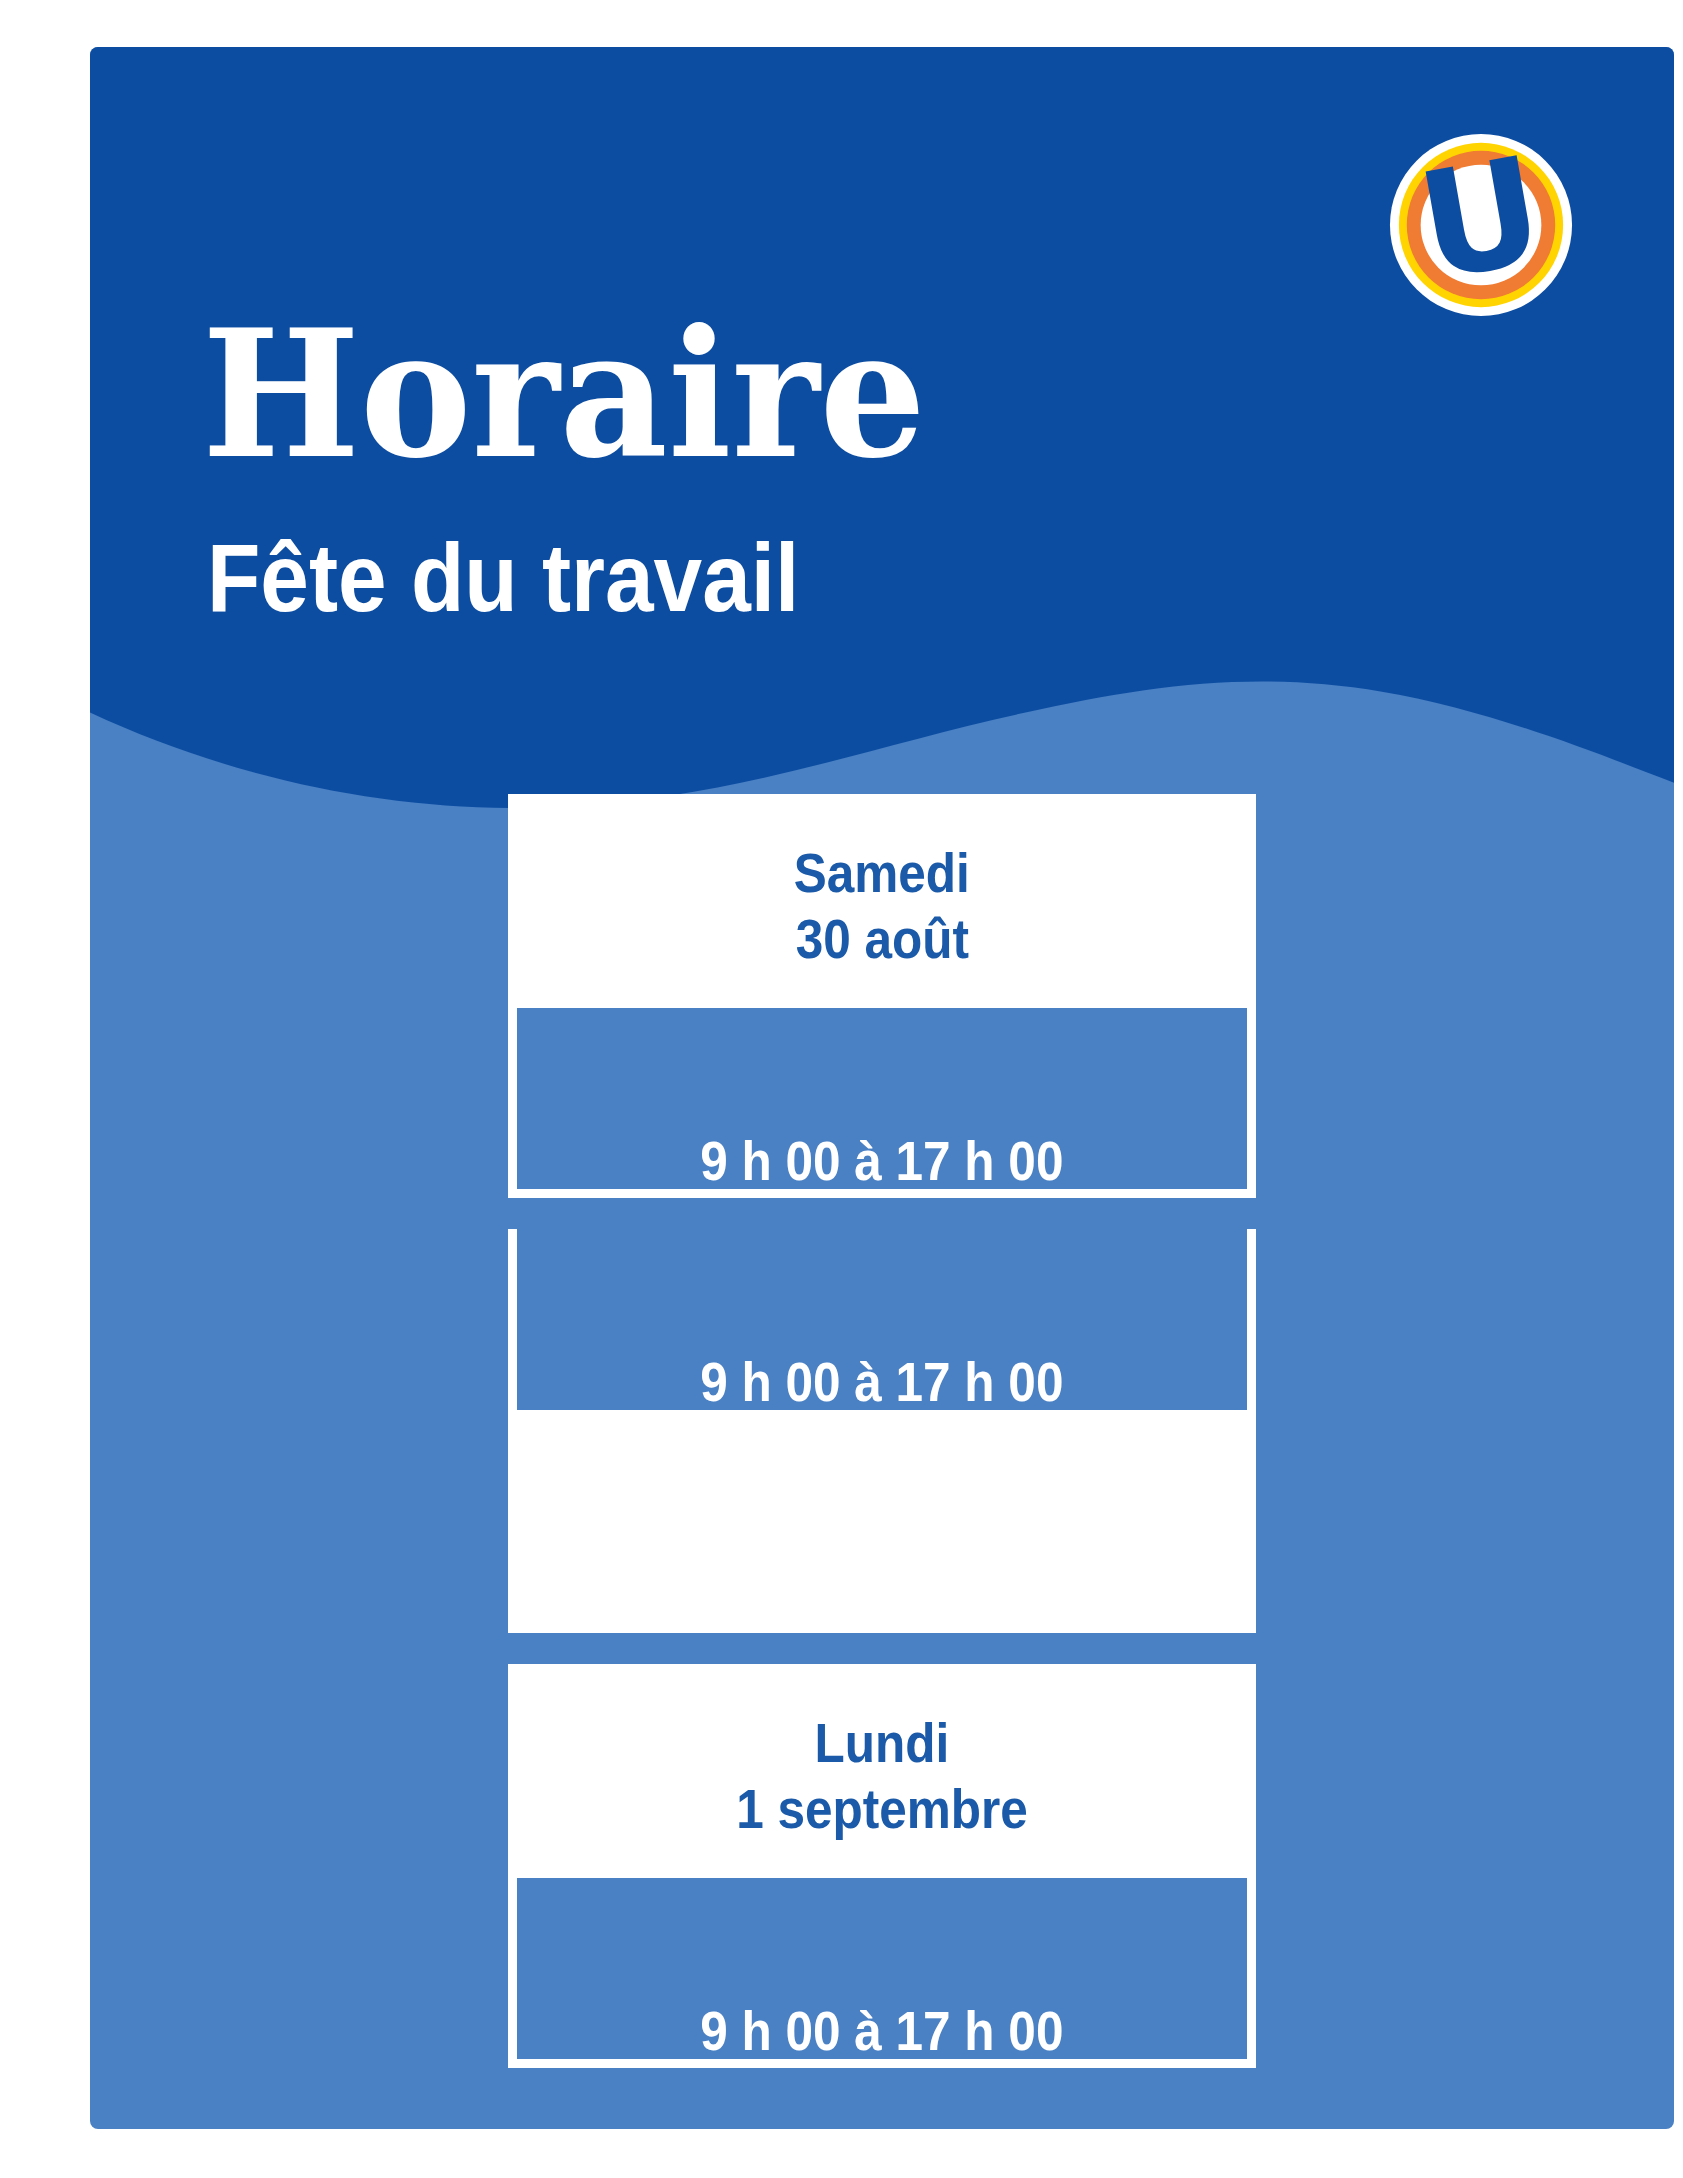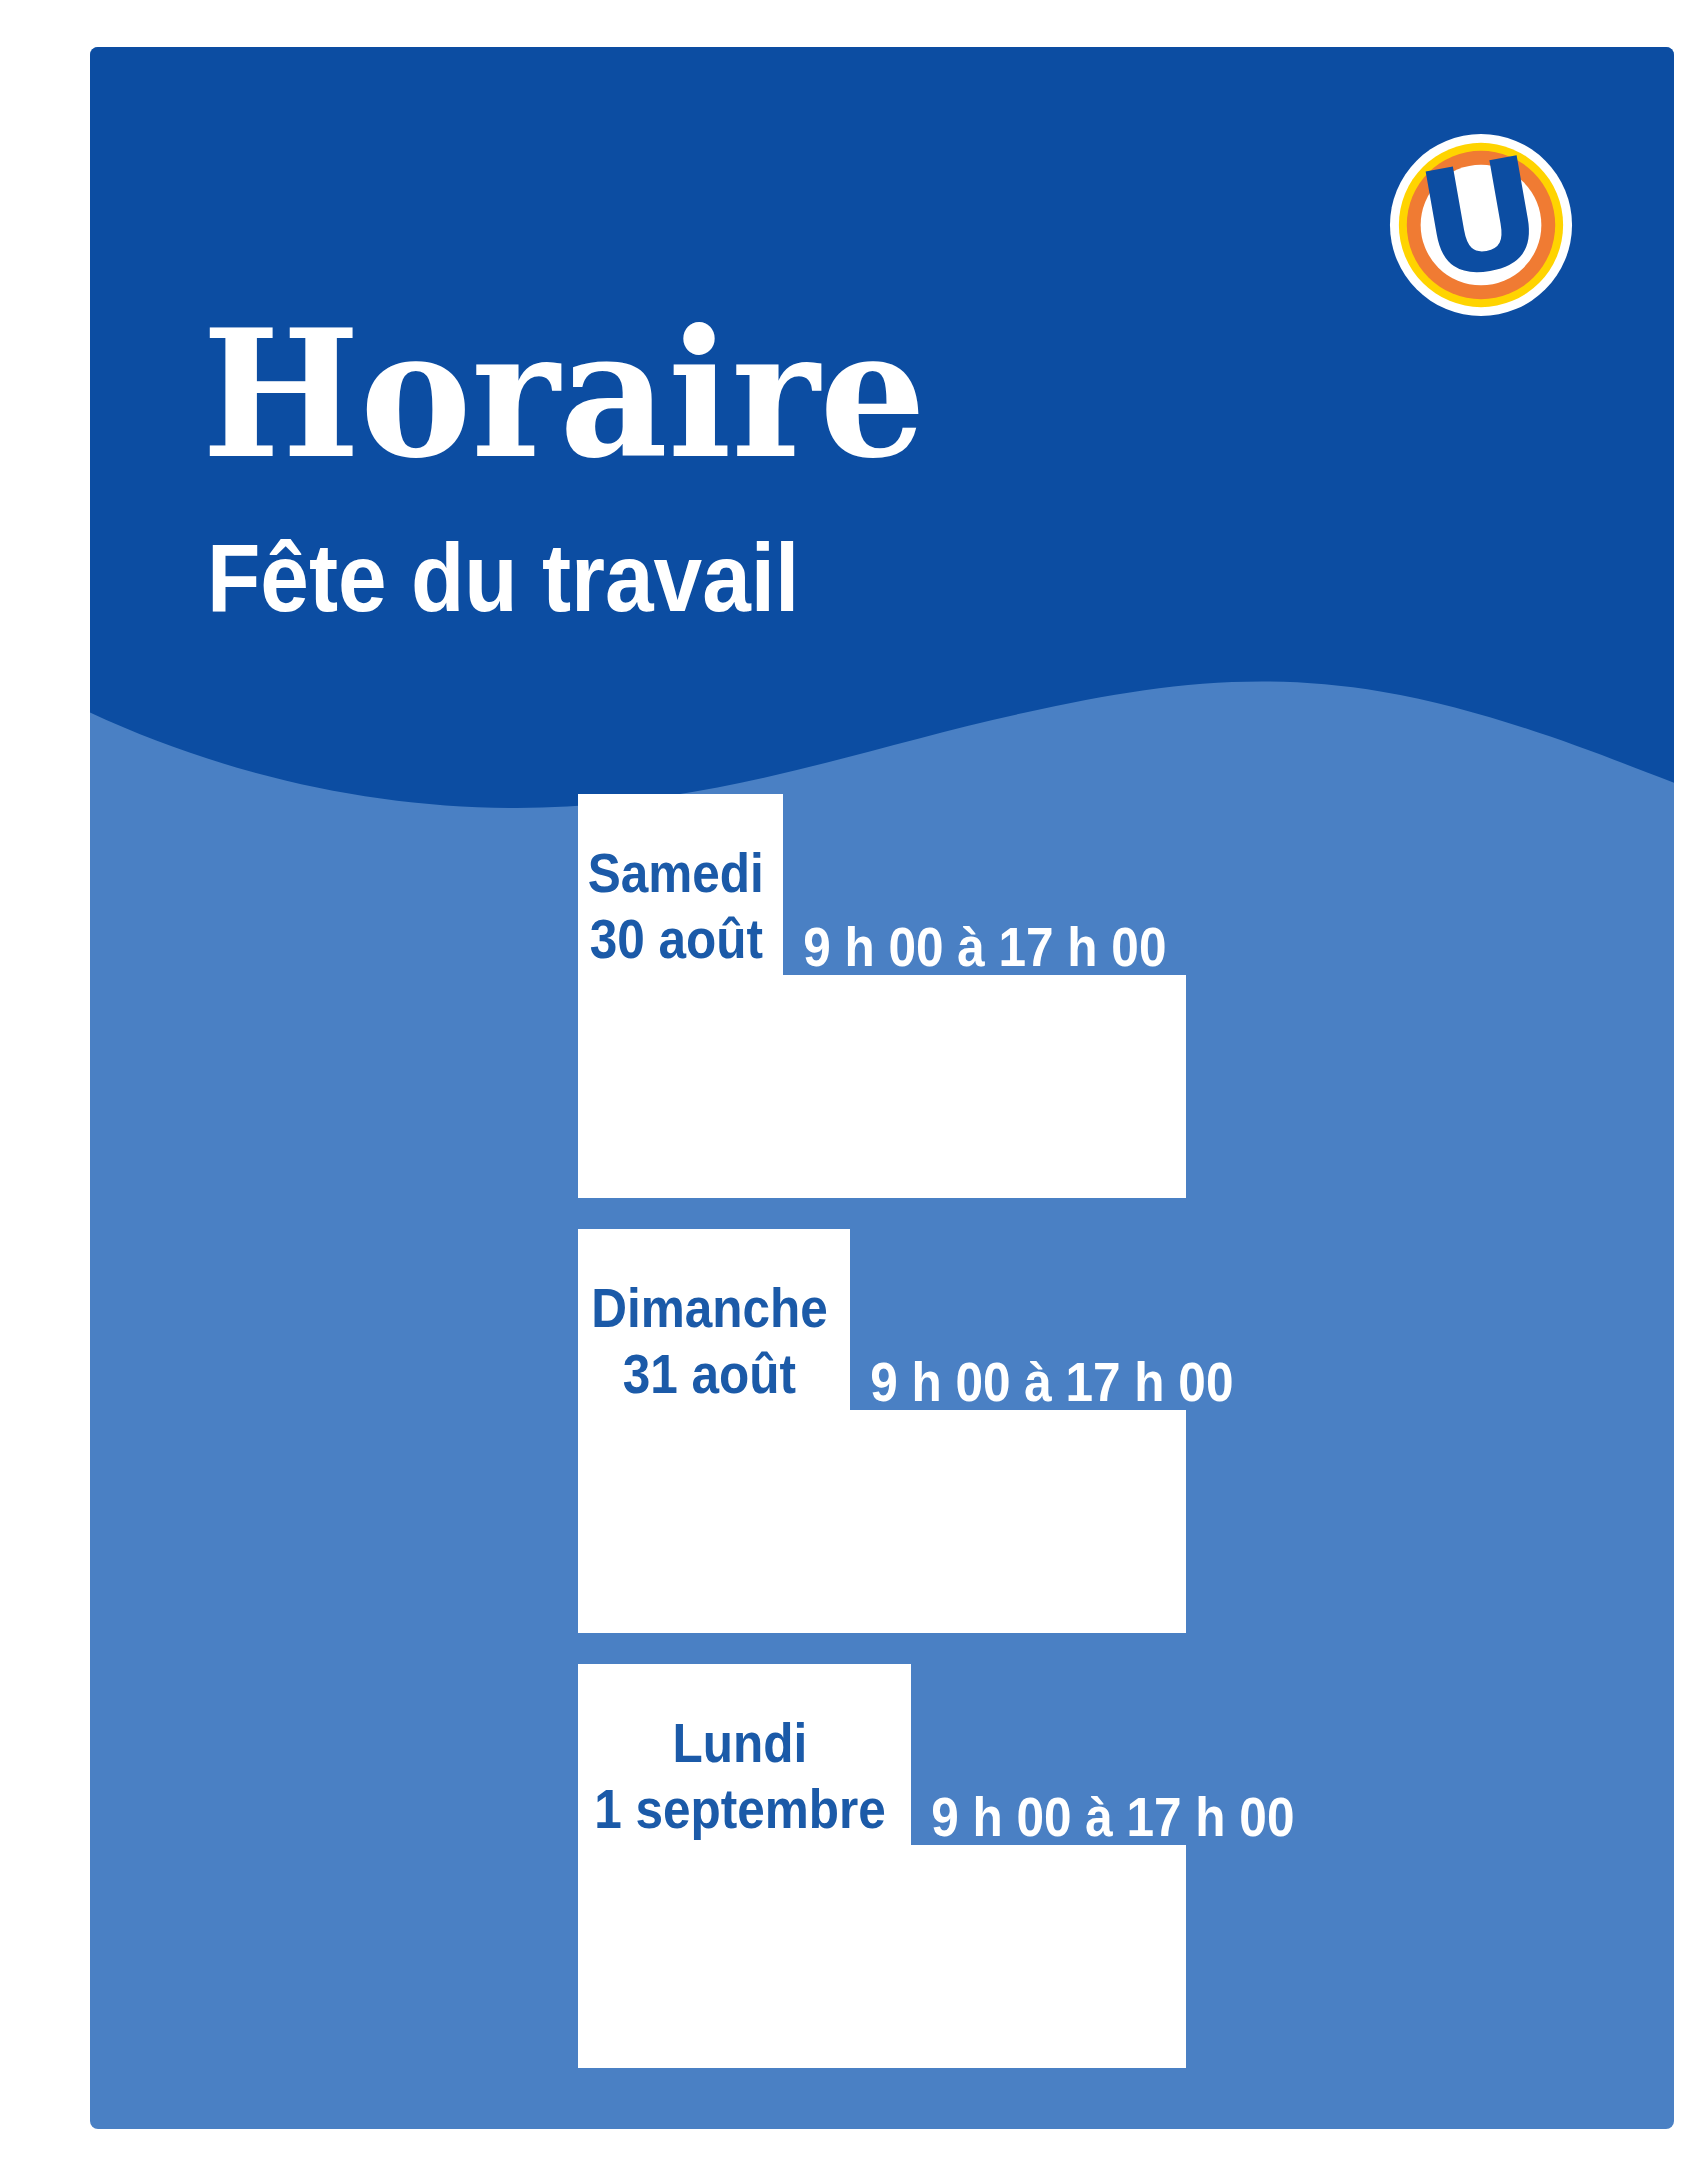--- a/index.html
+++ b/index.html
@@ -67,23 +67,23 @@
     font-size:147px;line-height:1;
     color:var(--logo-blue);
   }
   .cards{
     position:absolute;left:0;top:747px;
     width:1584px;
     display:flex;flex-direction:column;align-items:center;
     gap:31px;
   }
   .card{
-    width:608px;height:404px;
+    width:748px;height:404px;
     background:var(--card-white);
-    display:flex;flex-direction:row;
+    display:flex;flex-direction:column;
     box-sizing:border-box;
   }
   .card-top{
     height:214px;box-sizing:border-box;
     padding-top:46px;
     display:flex;flex-direction:column;align-items:center;
     font-size:55px;line-height:66px;font-weight:700;
     color:var(--day-text-blue);
     text-align:center;
   }
@@ -140,24 +140,20 @@
       <div class="card-top">
         <span class="line">Samedi</span>
         <span class="line">30 août</span>
       </div>
       <div class="card-hours">
         <span class="hours">9 h 00 à 17 h 00</span>
       </div>
     </div>
 
     <div class="card">
-      <div class="card-top">
-        <span class="line">Dimanche</span>
-        <span class="line">31 août</span>
-      </div>
       <div class="card-hours">
         <span class="hours">9 h 00 à 17 h 00</span>
       </div>
     </div>
 
     <div class="card">
       <div class="card-top">
         <span class="line">Lundi</span>
         <span class="line">1 septembre</span>
       </div>

